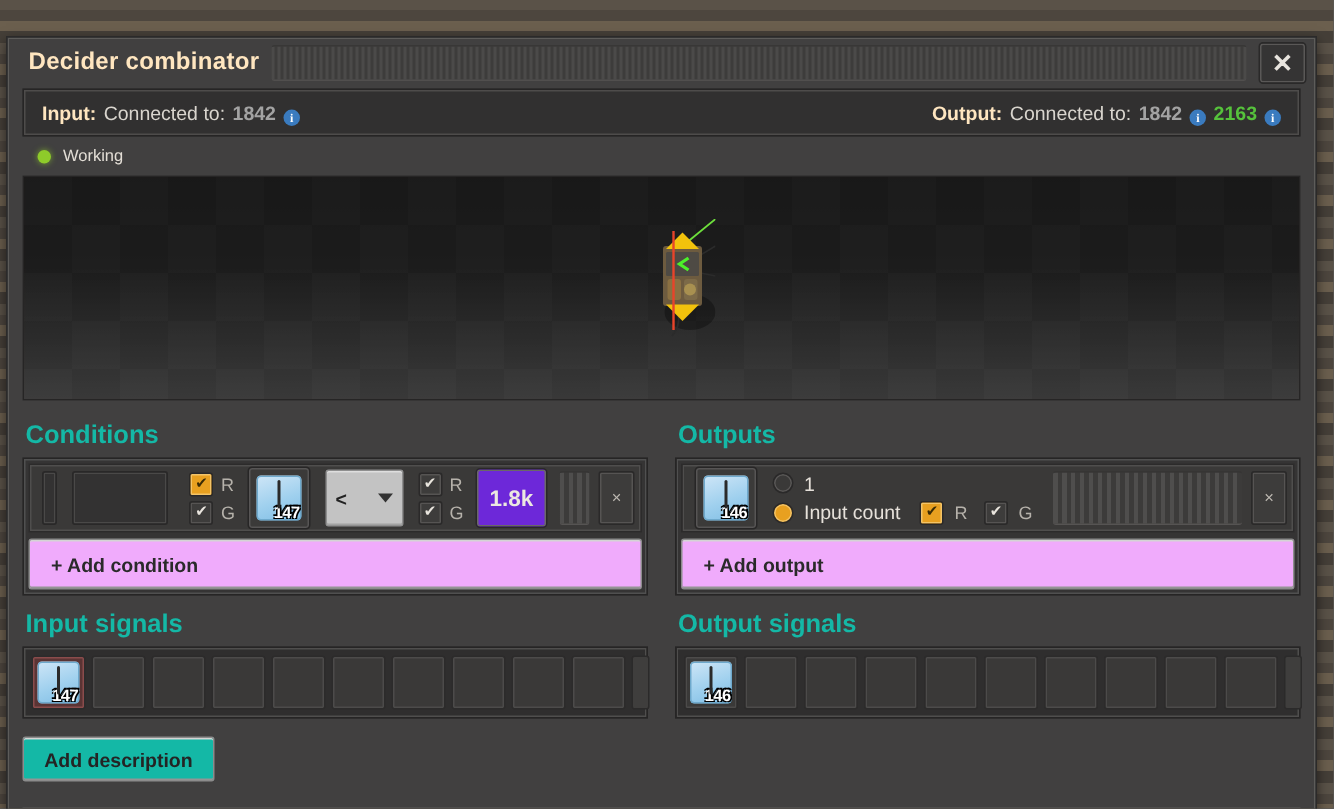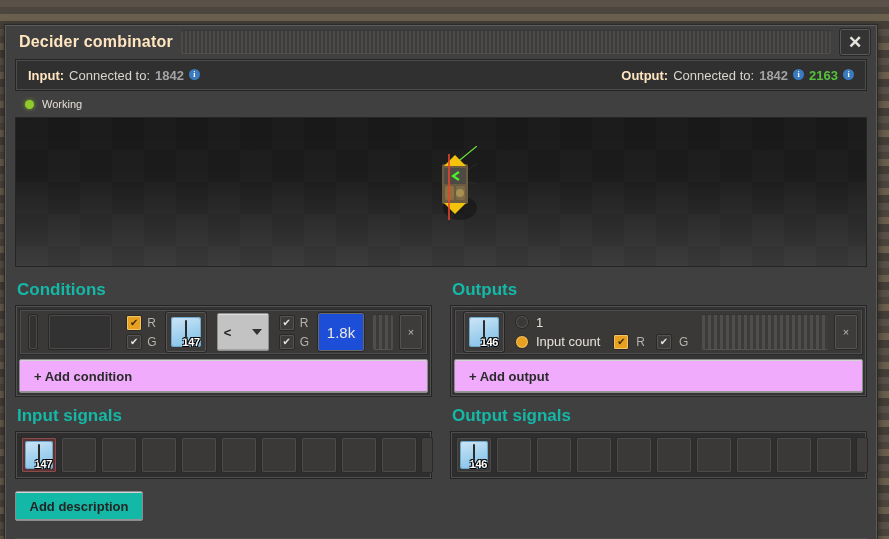--- a/index.html
+++ b/index.html
@@ -56,21 +56,21 @@
     position:relative;
   }
 
   
   #conn-bar{
     height:32px;background:#313030;border:1px solid #262525;
     box-shadow:0 0 0 1px #4e4c4b inset;
     display:flex;align-items:center;padding:0 12px;box-sizing:border-box;
     font-size:13px;color:#ddd9d2;
   }
-  .conn-group{display:flex;align-items:flex-start;gap:5px;white-space:nowrap;}
+  .conn-group{display:flex;align-items:flex-end;gap:5px;white-space:nowrap;}
   .conn-lead{color:#ffe6c0;font-weight:bold;}
   .conn-label{color:#d9d5ce;}
   .num-red{color:#a3a3a3;font-weight:bold;}
   .num-green{color:#56c23c;font-weight:bold;}
   .info-ico{
     display:inline-block;width:11px;height:11px;border-radius:50%;
     background:#3a7bbf;color:#fff;font-size:8px;font-weight:bold;
     text-align:center;line-height:11px;font-family:"Liberation Serif",serif;
     position:relative;top:1px;
   }
@@ -182,25 +182,25 @@
     padding:0 6px;box-sizing:border-box;cursor:pointer;flex:none;
   }
   .dd-op{font-size:13px;color:#222;font-weight:bold;}
   .dd-arrow{
     width:0;height:0;border-left:5px solid transparent;border-right:5px solid transparent;
     border-top:6px solid #333;
   }
 
   
   .constbox{
-    width:46px;height:38px;background:#1d4ed8;
+    width:46px;height:38px;background:#6d28d9;
     border:1px solid #292828;border-radius:3px;
     box-shadow:0 0 0 1px #6a6867 inset;
     display:flex;align-items:center;justify-content:center;
-    color:#ece8e1;font-size:15px;font-weight:normal;cursor:text;flex:none;
+    color:#ece8e1;font-size:15px;font-weight:bold;cursor:text;flex:none;
   }
 
   
   .ribs{
     height:34px;flex:1;min-width:20px;
     background:repeating-linear-gradient(90deg,#4f4e4d 0 3px,#3c3b3a 3px 6px);
     border-top:1px solid #363534;border-bottom:1px solid #565453;
     border-radius:2px;
   }
   .del-btn{

